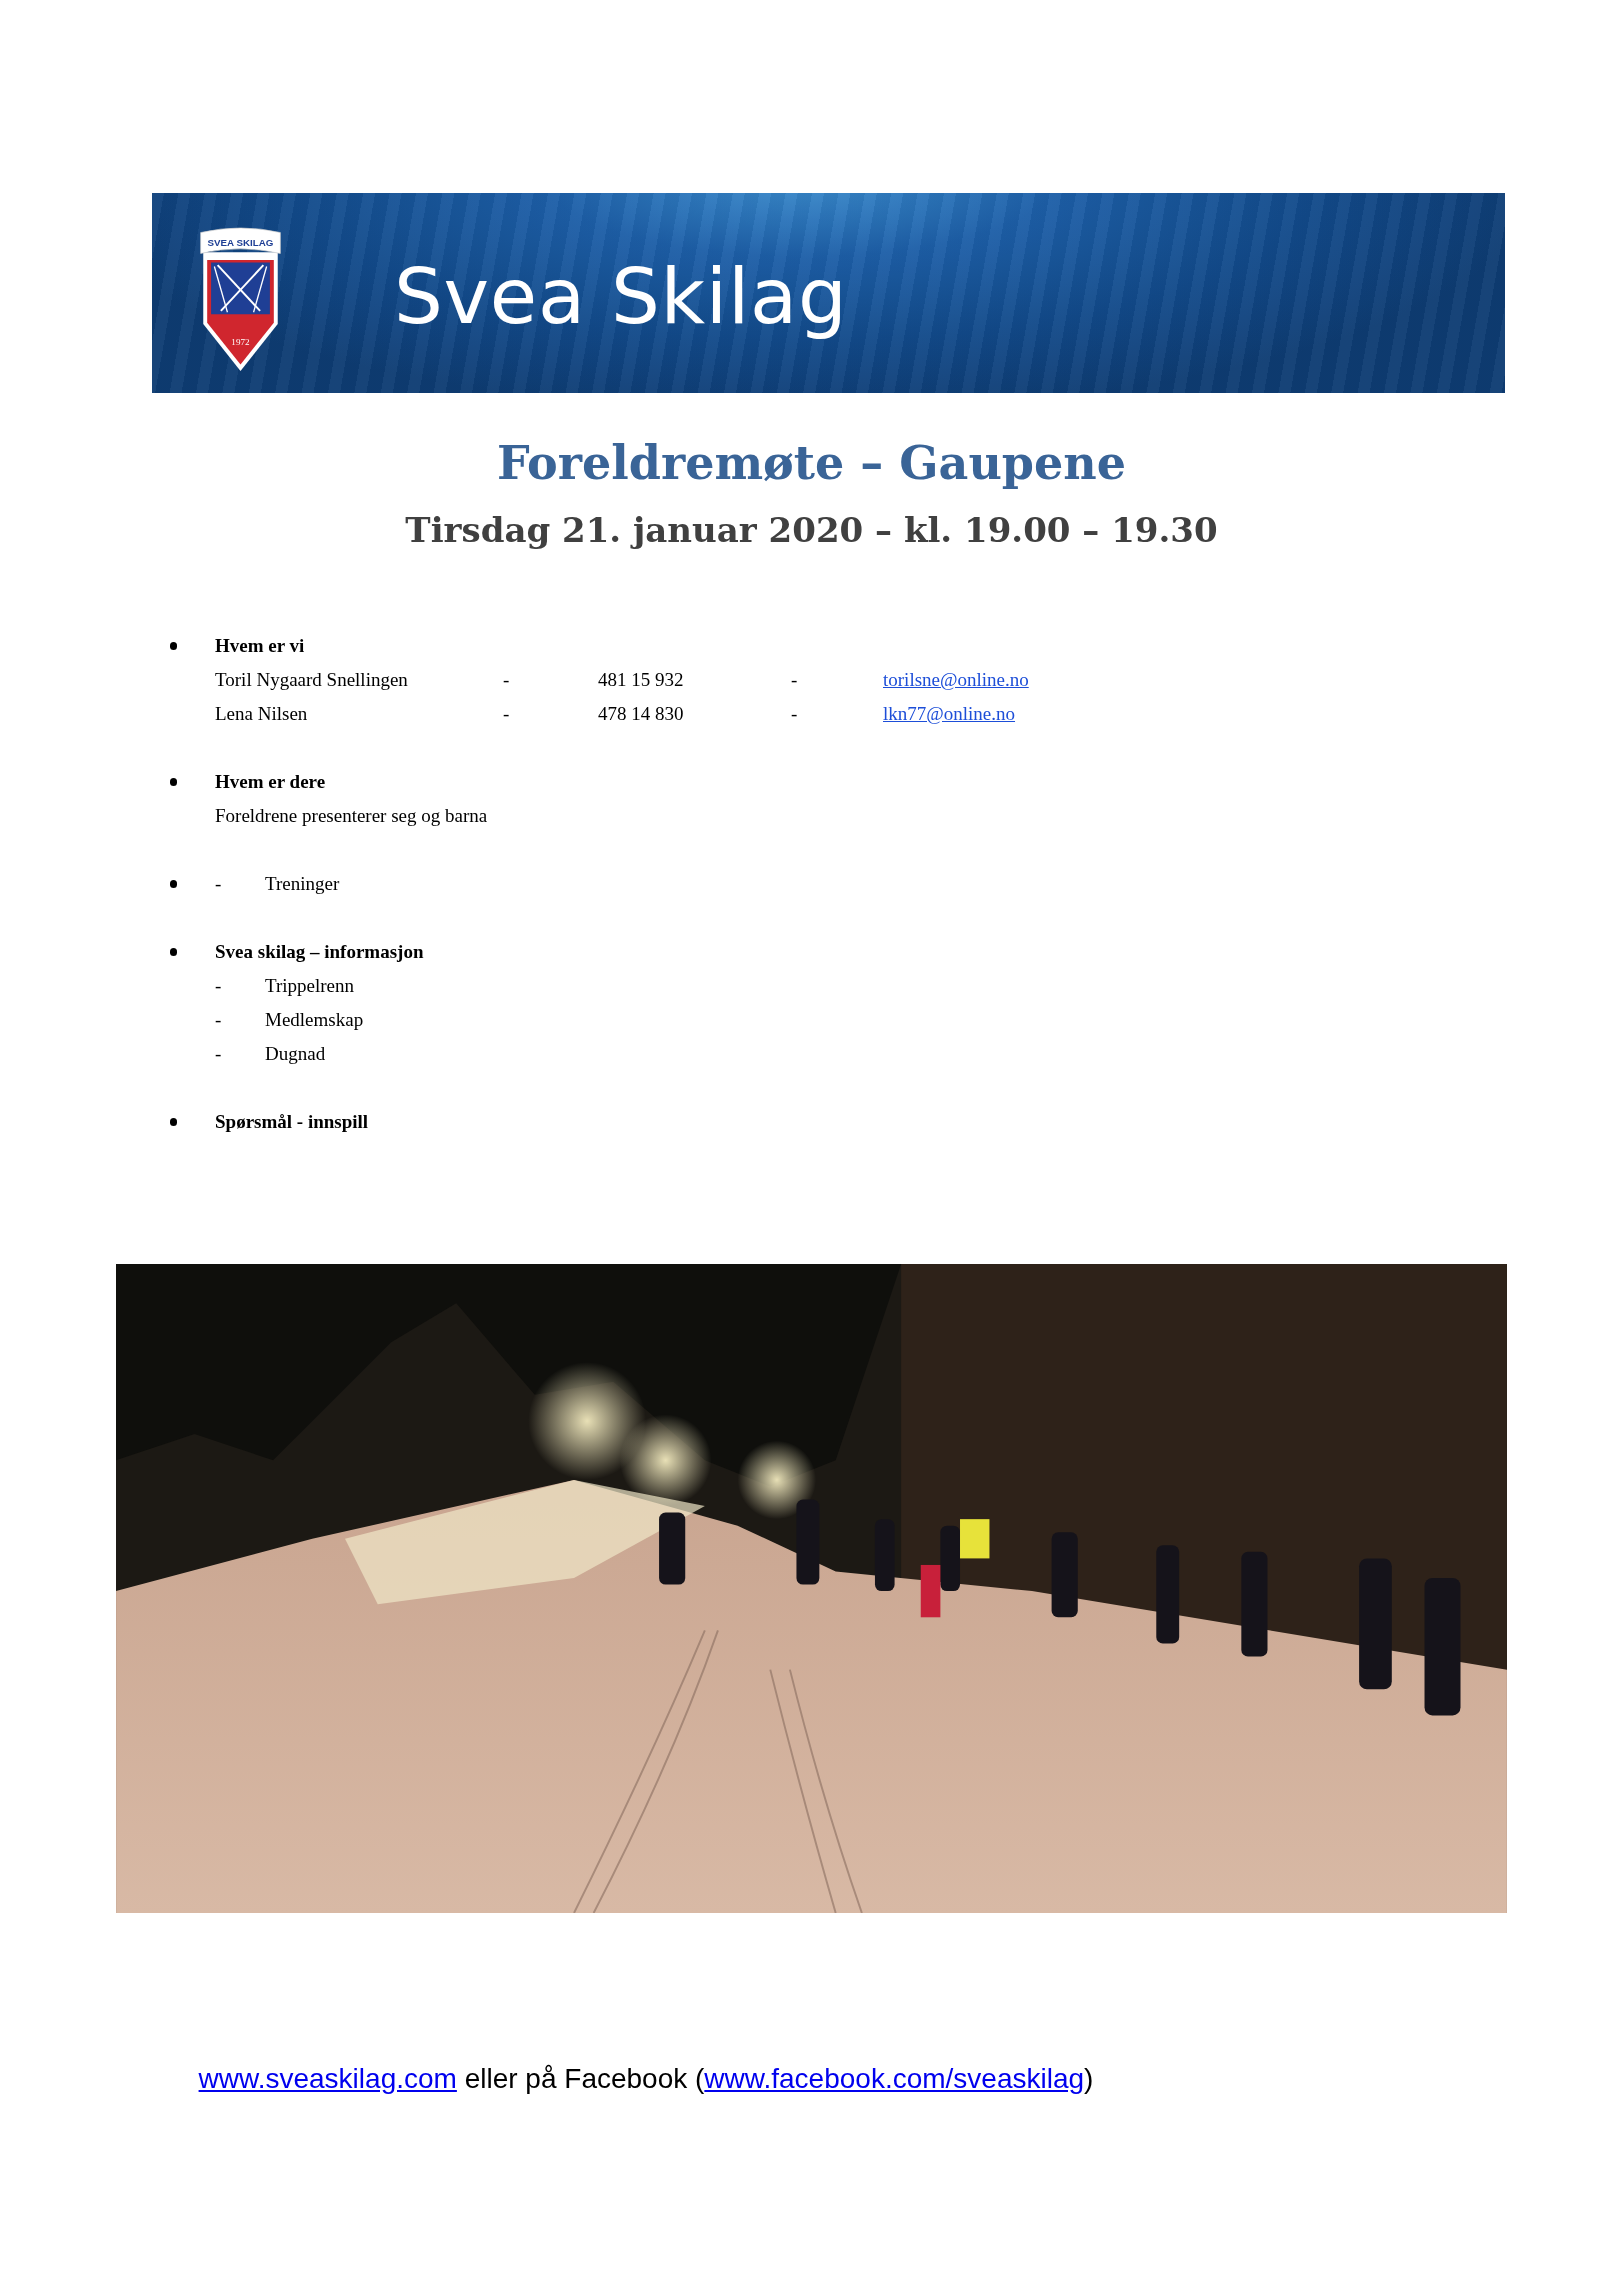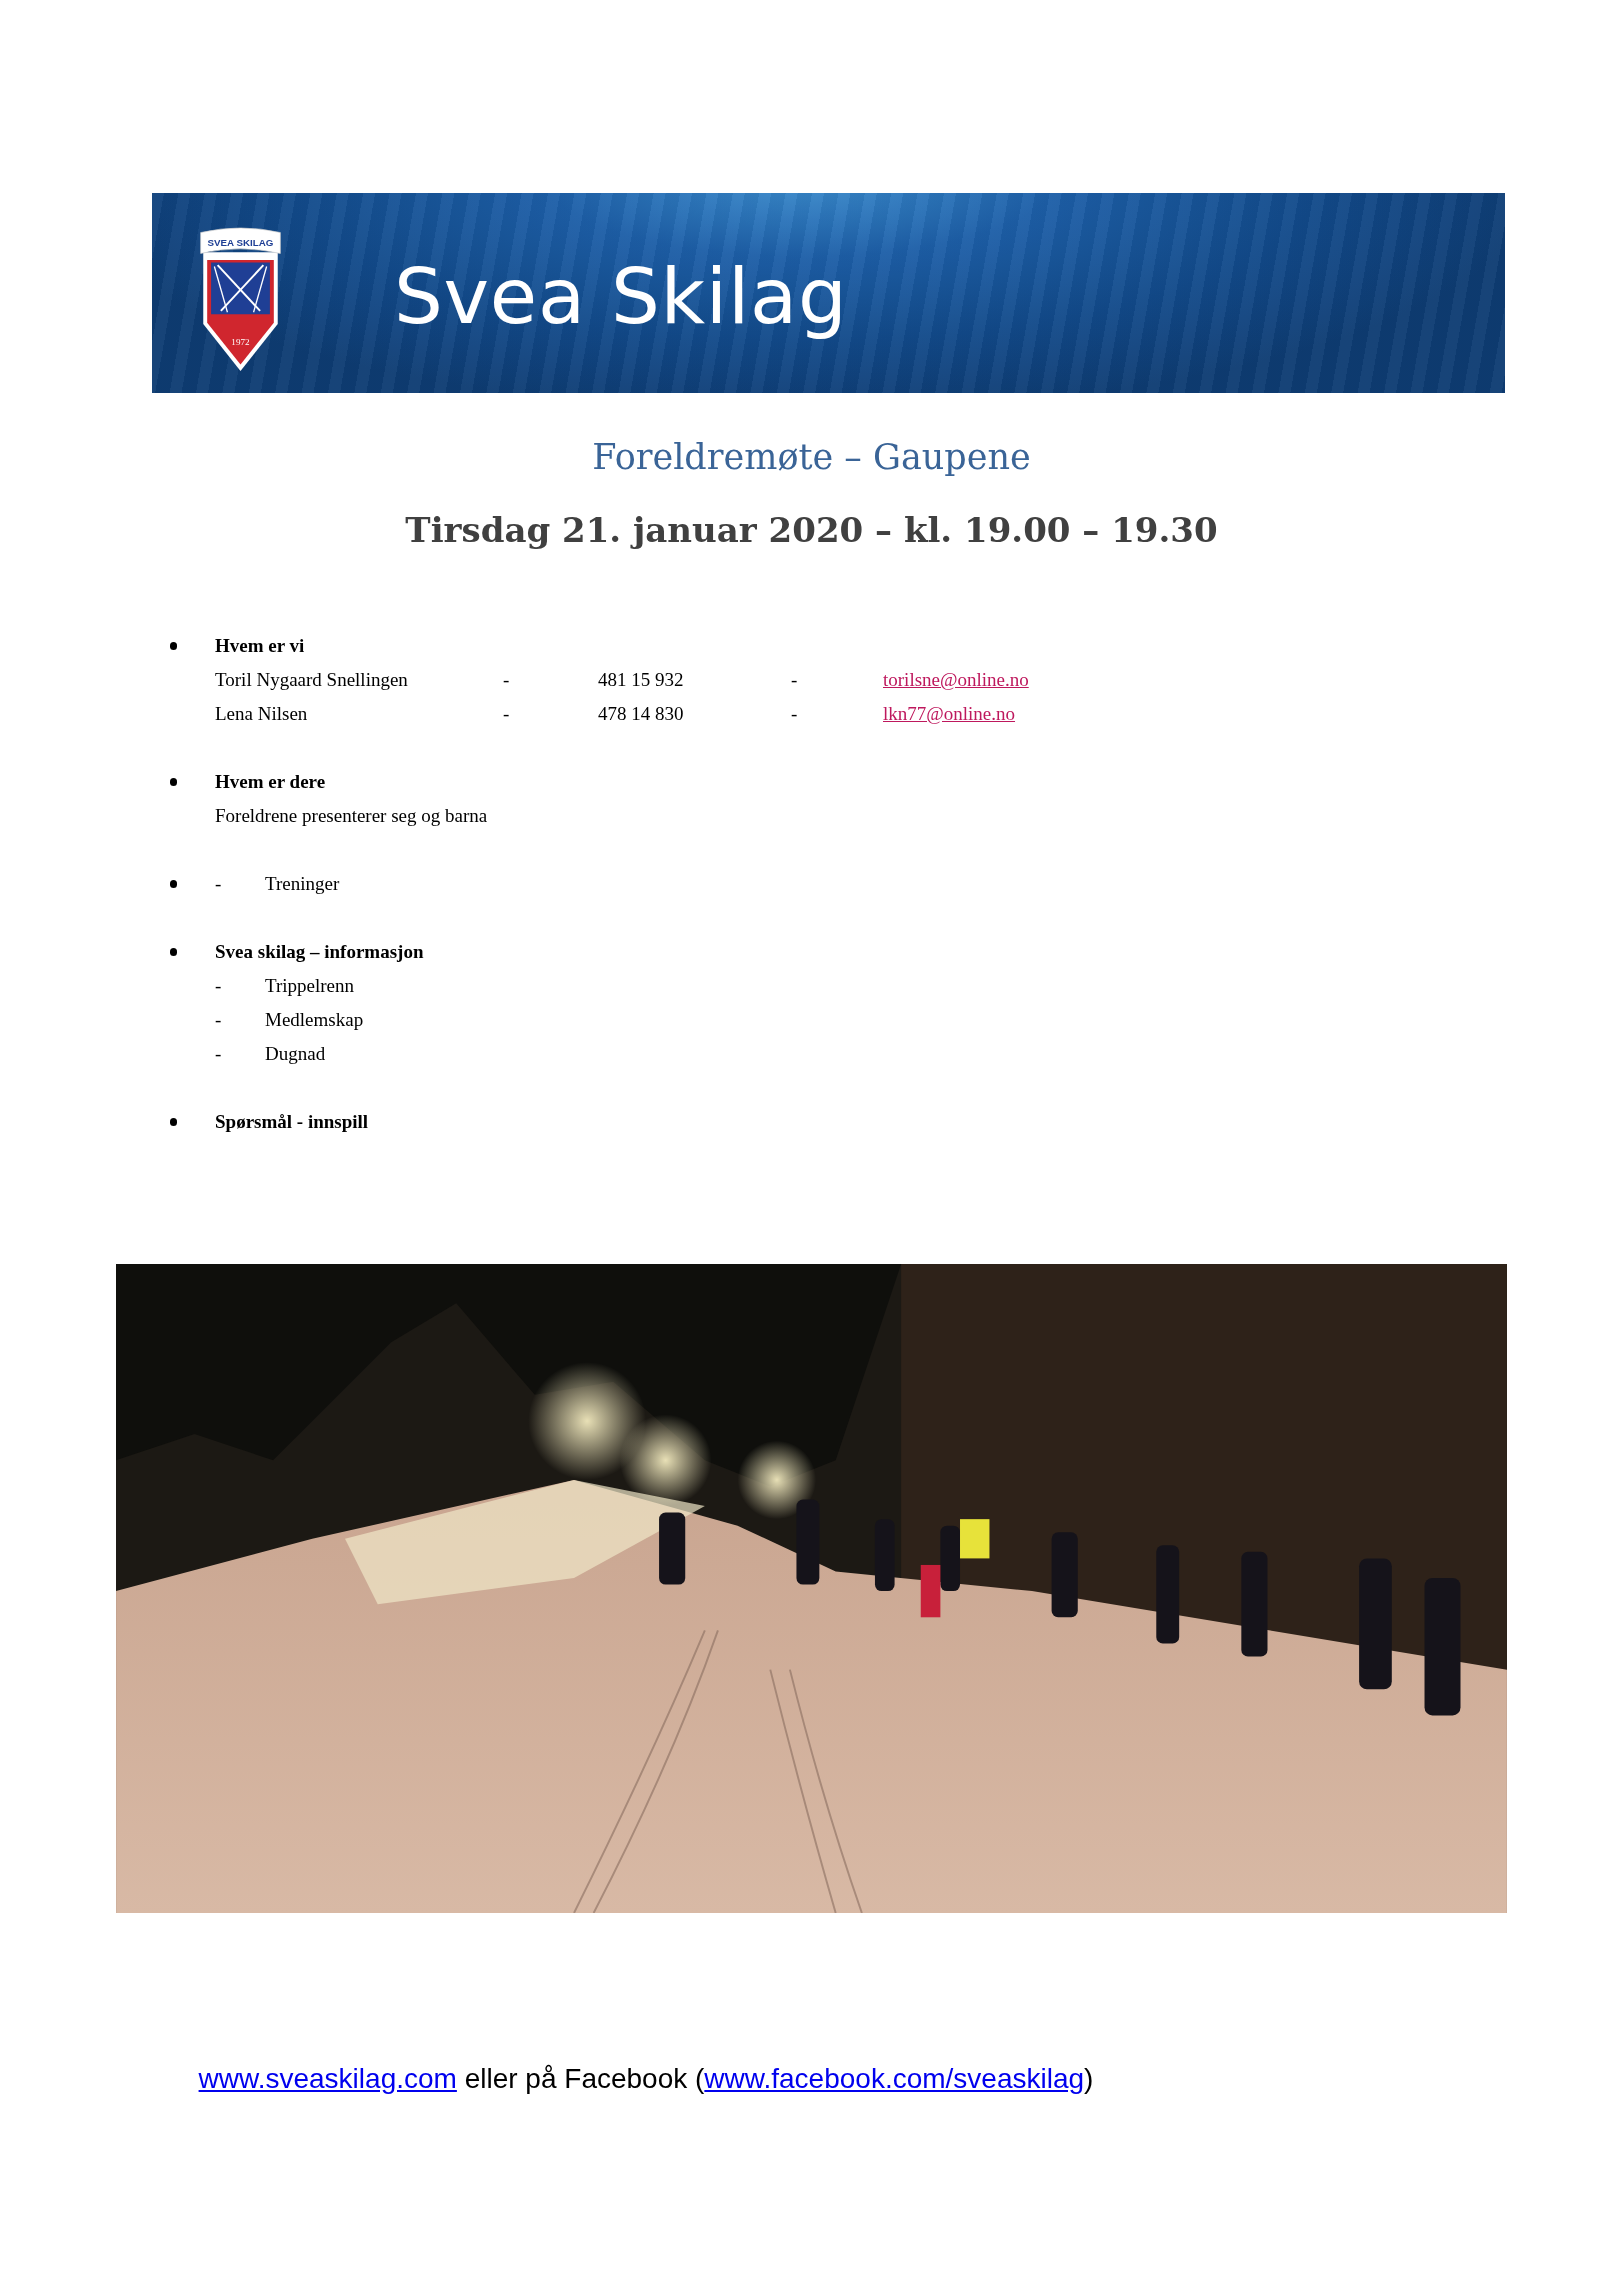--- a/index.html
+++ b/index.html
@@ -2,33 +2,33 @@
 <html style="font-size:10.5px"><head>
 <meta charset="utf-8">
 <style>
   html,body{margin:0;padding:0;background:#fff;}
   body{width:1623px;height:2295px;position:relative;overflow:hidden;font-family:"Liberation Serif",serif;color:#000;}
   .banner{position:absolute;left:152px;top:193px;width:1353px;height:200px;
     background:radial-gradient(ellipse 55% 120% at 48% -10%, #3d8fd0 0%, #1d5fa8 35%, #124a8a 70%, #0e3c73 100%);overflow:hidden;}
   .banner .rays{position:absolute;inset:0;background:repeating-linear-gradient(100deg, rgba(255,255,255,0.04) 0 11.8px, rgba(0,0,0,0.04) 11.8px 26px);}
   .crest{position:absolute;left:46px;top:33px;width:85px;height:147px;}
   .banner-title{position:absolute;left:242px;top:65px;font-family:"DejaVu Sans",sans-serif;font-size:77px;color:#fff;letter-spacing:0.7px;line-height:1;}
-  .h1{position:absolute;left:0;width:1623px;top:440px;text-align:center;font-family:"DejaVu Serif",serif;font-weight:normal;font-size:35px;color:#3a6497;line-height:1;}
+  .h1{position:absolute;left:0;width:1623px;top:440px;text-align:center;font-family:"DejaVu Serif",serif;font-weight:bold;font-size:46px;color:#3a6497;line-height:1;}
   .h2{position:absolute;left:0;width:1623px;top:513px;text-align:center;font-family:"DejaVu Serif",serif;font-weight:bold;font-size:34px;color:#404040;line-height:1;}
   .list{position:absolute;left:167px;top:629px;width:1243px;font-size:19px;line-height:34px;}
   .item{position:relative;padding-left:48px;margin-bottom:34px;}
   .bullet{position:absolute;left:0;top:0;}
   .bullet::before{content:"";position:absolute;left:2.6px;top:13px;width:7.9px;height:7.9px;border-radius:50%;background:#000;}
   .bold{font-weight:bold;}
   .contact{display:flex;}
   .c-name{width:288px;}
   .c-dash1{width:95px;}
   .c-phone{width:193px;}
   .c-dash2{width:92px;}
-  a{color:#be185d;text-decoration:underline;}
+  a{color:#1d4ed8;text-decoration:underline;}
   .sub{display:flex;}
   .sub .dash{width:50px;}
   .photo{position:absolute;left:116px;top:1264px;width:1391px;height:649px;overflow:hidden;
     background:linear-gradient(180deg,#1a1712 0%,#2a241b 30%,#5a4a3a 50%,#b99a84 70%,#cdb09c 85%,#c8a995 100%);}
   .footer{position:absolute;left:0;width:1292px;top:2063px;text-align:center;font-family:"Liberation Sans",sans-serif;font-size:28px;}
   .footer a{color:#0000ee;}
 </style>
 </head>
 <body>
 

